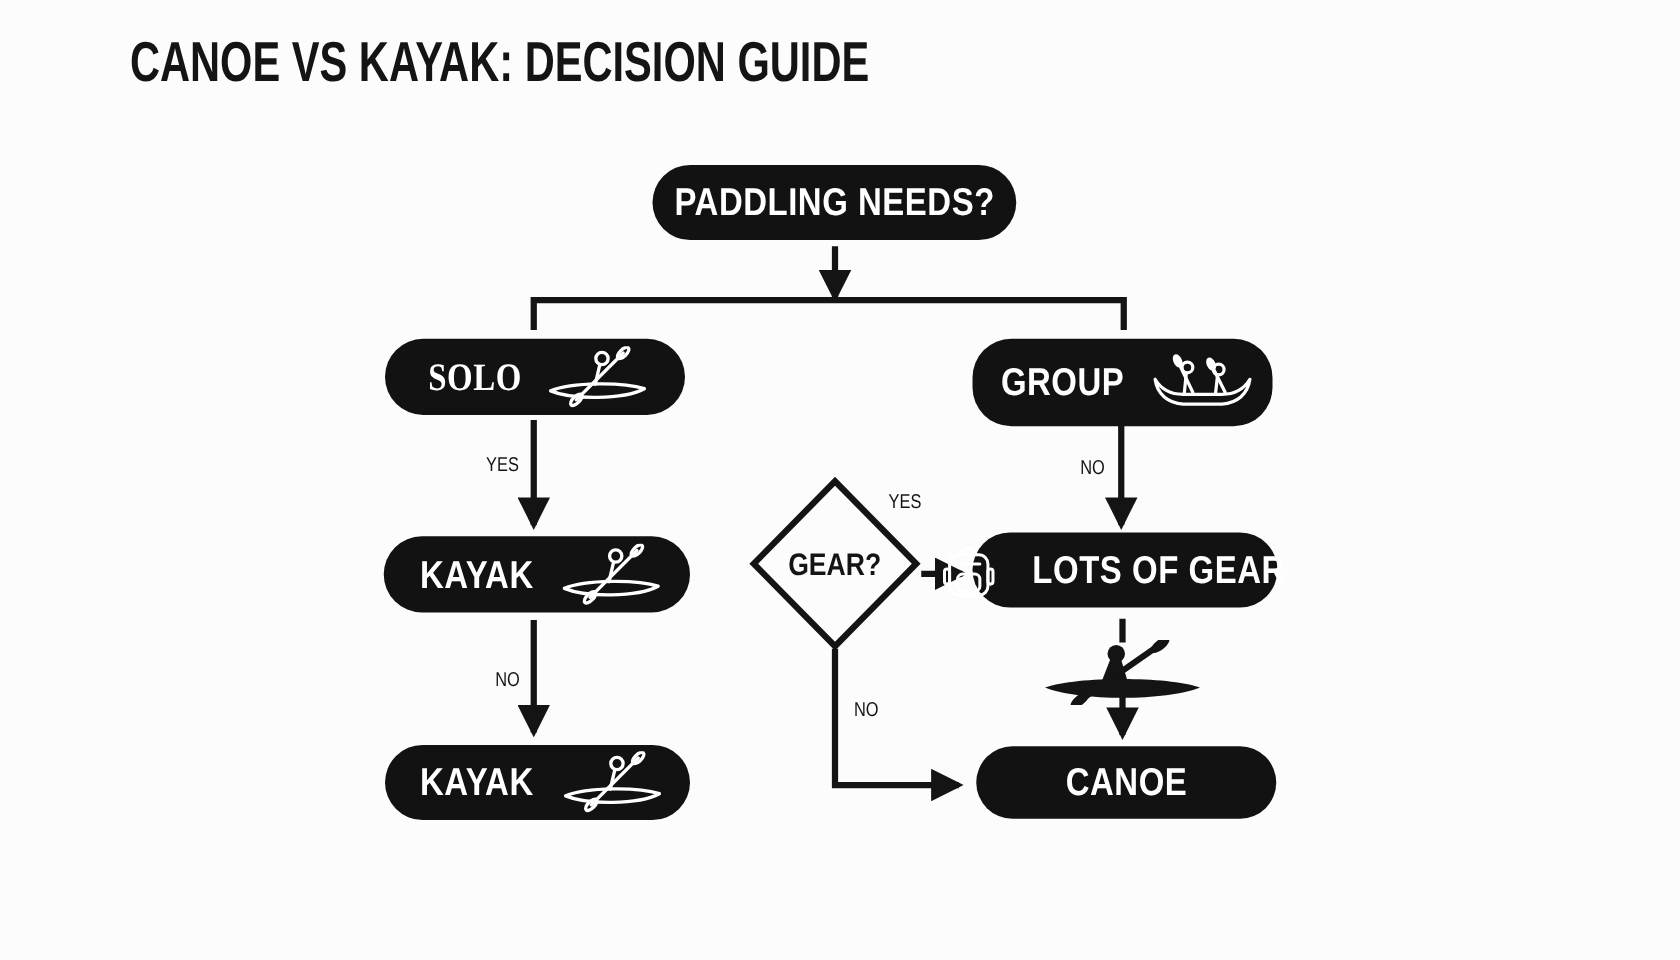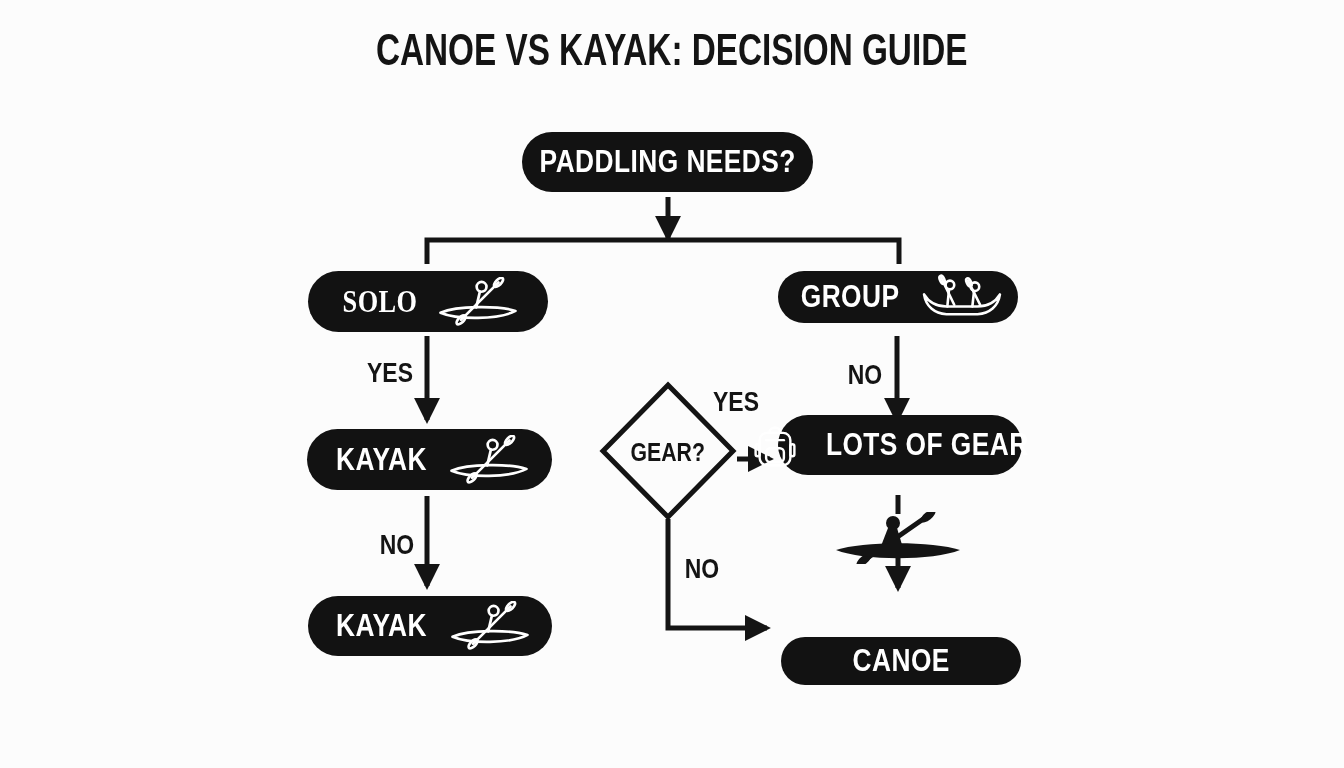--- a/index.html
+++ b/index.html
@@ -23,21 +23,21 @@
   }
   .cond {
     display: inline-block;
     transform: scaleX(0.82);
     transform-origin: center;
     white-space: nowrap;
   }
   .title {
     position: absolute;
     left: 0; right: 0; top: 24px;
-    text-align: center;
+    text-align: left;
     font-size: 45px;
     font-weight: 700;
     color: var(--ink);
     letter-spacing: 0px;
   }
   .title .cond { transform: scaleX(0.74); }
   .connectors {
     position: absolute;
     left: 0; top: 0;
     width: 1344px; height: 768px;
@@ -65,22 +65,22 @@
     display: flex;
     align-items: center;
     justify-content: center;
     font-weight: 700;
     font-size: 25px;
     color: var(--ink);
   }
   .diamond-label .cond { transform: scaleX(0.85); }
   .edge-label {
     position: absolute;
-    font-weight: 700;
-    font-size: 28px;
+    font-weight: 400;
+    font-size: 16px;
     color: var(--ink);
     height: 28px;
     line-height: 28px;
   }
   .edge-label .cond { transform: scaleX(0.82); }
   .align-r { text-align: right; }
   .align-l { text-align: left; }
   .silhouette {
     position: absolute;
     left: 833px; top: 512px;
@@ -129,21 +129,21 @@
     <svg width="84" height="50" viewBox="0 0 90 56" class="icon-outline" xmlns="http://www.w3.org/2000/svg">
       <path d="M3,40 C22,32 68,32 87,38 C68,48 22,48 3,40 Z"></path>
       <circle cx="49" cy="11" r="5.5"></circle>
       <path d="M47,17 L43,34"></path>
       <path d="M26,48 L68,6"></path>
       <ellipse cx="26" cy="48" rx="6.5" ry="3" transform="rotate(-45 26 48)"></ellipse>
       <ellipse cx="68" cy="6" rx="6.5" ry="3" transform="rotate(-45 68 6)"></ellipse>
     </svg>
   </div>
 
-  <div class="pill" style="left:778px; top:271px; width:240px; height:52px;">
+  <div class="pill" style="left:778px; top:271px; width:240px; height:70px;">
     <span class="cond">GROUP</span>
     <svg width="84" height="50" viewBox="0 0 96 58" class="icon-outline" xmlns="http://www.w3.org/2000/svg">
       <path d="M4,26 C6,40 16,48 30,49 L66,49 C80,48 90,40 92,26 C86,36 76,40 66,40 L30,40 C20,40 10,36 4,26 Z"></path>
       <circle cx="34" cy="15" r="5"></circle>
       <path d="M33,20 L31,40"></path>
       <path d="M24,7 L39,38"></path>
       <ellipse cx="25" cy="9" rx="2.5" ry="5" transform="rotate(-25 25 9)"></ellipse>
       <circle cx="63" cy="17" r="5"></circle>
       <path d="M62,22 L60,40"></path>
       <path d="M55,10 L69,38"></path>
@@ -172,42 +172,42 @@
       <path d="M26,48 L68,6"></path>
       <ellipse cx="26" cy="48" rx="6.5" ry="3" transform="rotate(-45 26 48)"></ellipse>
       <ellipse cx="68" cy="6" rx="6.5" ry="3" transform="rotate(-45 68 6)"></ellipse>
     </svg>
   </div>
 
   <div class="diamond-label">
     <span class="cond">GEAR?</span>
   </div>
 
-  <div class="pill" style="left:778px; top:415px; width:244px; height:60px; ">
+  <div class="pill" style="left:778px; top:426px; width:244px; height:60px; ">
     <svg width="42" height="48" viewBox="0 0 52 58" class="icon-outline" xmlns="http://www.w3.org/2000/svg">
       <rect x="7" y="14" width="38" height="40" rx="9"></rect>
       <path d="M19,14 C19,5 33,5 33,14"></path>
       <path d="M15,23 L37,23"></path>
       <rect x="15" y="33" width="22" height="17" rx="5"></rect>
       <rect x="2" y="28" width="5" height="15" rx="2.5"></rect>
       <rect x="45" y="28" width="5" height="15" rx="2.5"></rect>
     </svg>
     <span class="cond">LOTS OF GEAR</span>
   </div>
 
   <svg class="silhouette" viewBox="0 0 130 52" xmlns="http://www.w3.org/2000/svg">
     <path d="M30,49 L96,3" stroke="currentColor" stroke-width="5" stroke-linecap="round"></path>
     <ellipse cx="31" cy="48" rx="9" ry="4" transform="rotate(-38 31 48)" fill="currentColor"></ellipse>
     <ellipse cx="95" cy="4" rx="9" ry="4" transform="rotate(-38 95 4)" fill="currentColor"></ellipse>
     <circle cx="60" cy="11" r="7" fill="currentColor"></circle>
     <path d="M55,16 L48,34 L70,36 L64,16 Z" fill="currentColor"></path>
     <path d="M3,38 C30,29 100,29 127,38 C100,49 30,49 3,38 Z" fill="currentColor"></path>
   </svg>
 
-  <div class="pill" style="left:781px; top:597px; width:240px; height:48px;margin-top:40px;">
+  <div class="pill" style="left:781px; top:597px; width:240px; height:58px;">
     <span class="cond">CANOE</span>
   </div>
 
   <div class="edge-label align-r" style="left:330px; top:359px; width:88px;"><span class="cond">YES</span></div>
   <div class="edge-label align-r" style="left:330px; top:531px; width:88px;"><span class="cond">NO</span></div>
   <div class="edge-label align-r" style="left:798px; top:361px; width:88px;"><span class="cond">NO</span></div>
   <div class="edge-label align-l" style="left:708px; top:388px; width:70px;"><span class="cond">YES</span></div>
   <div class="edge-label align-l" style="left:681px; top:555px; width:70px;"><span class="cond">NO</span></div>
 
 </div>

